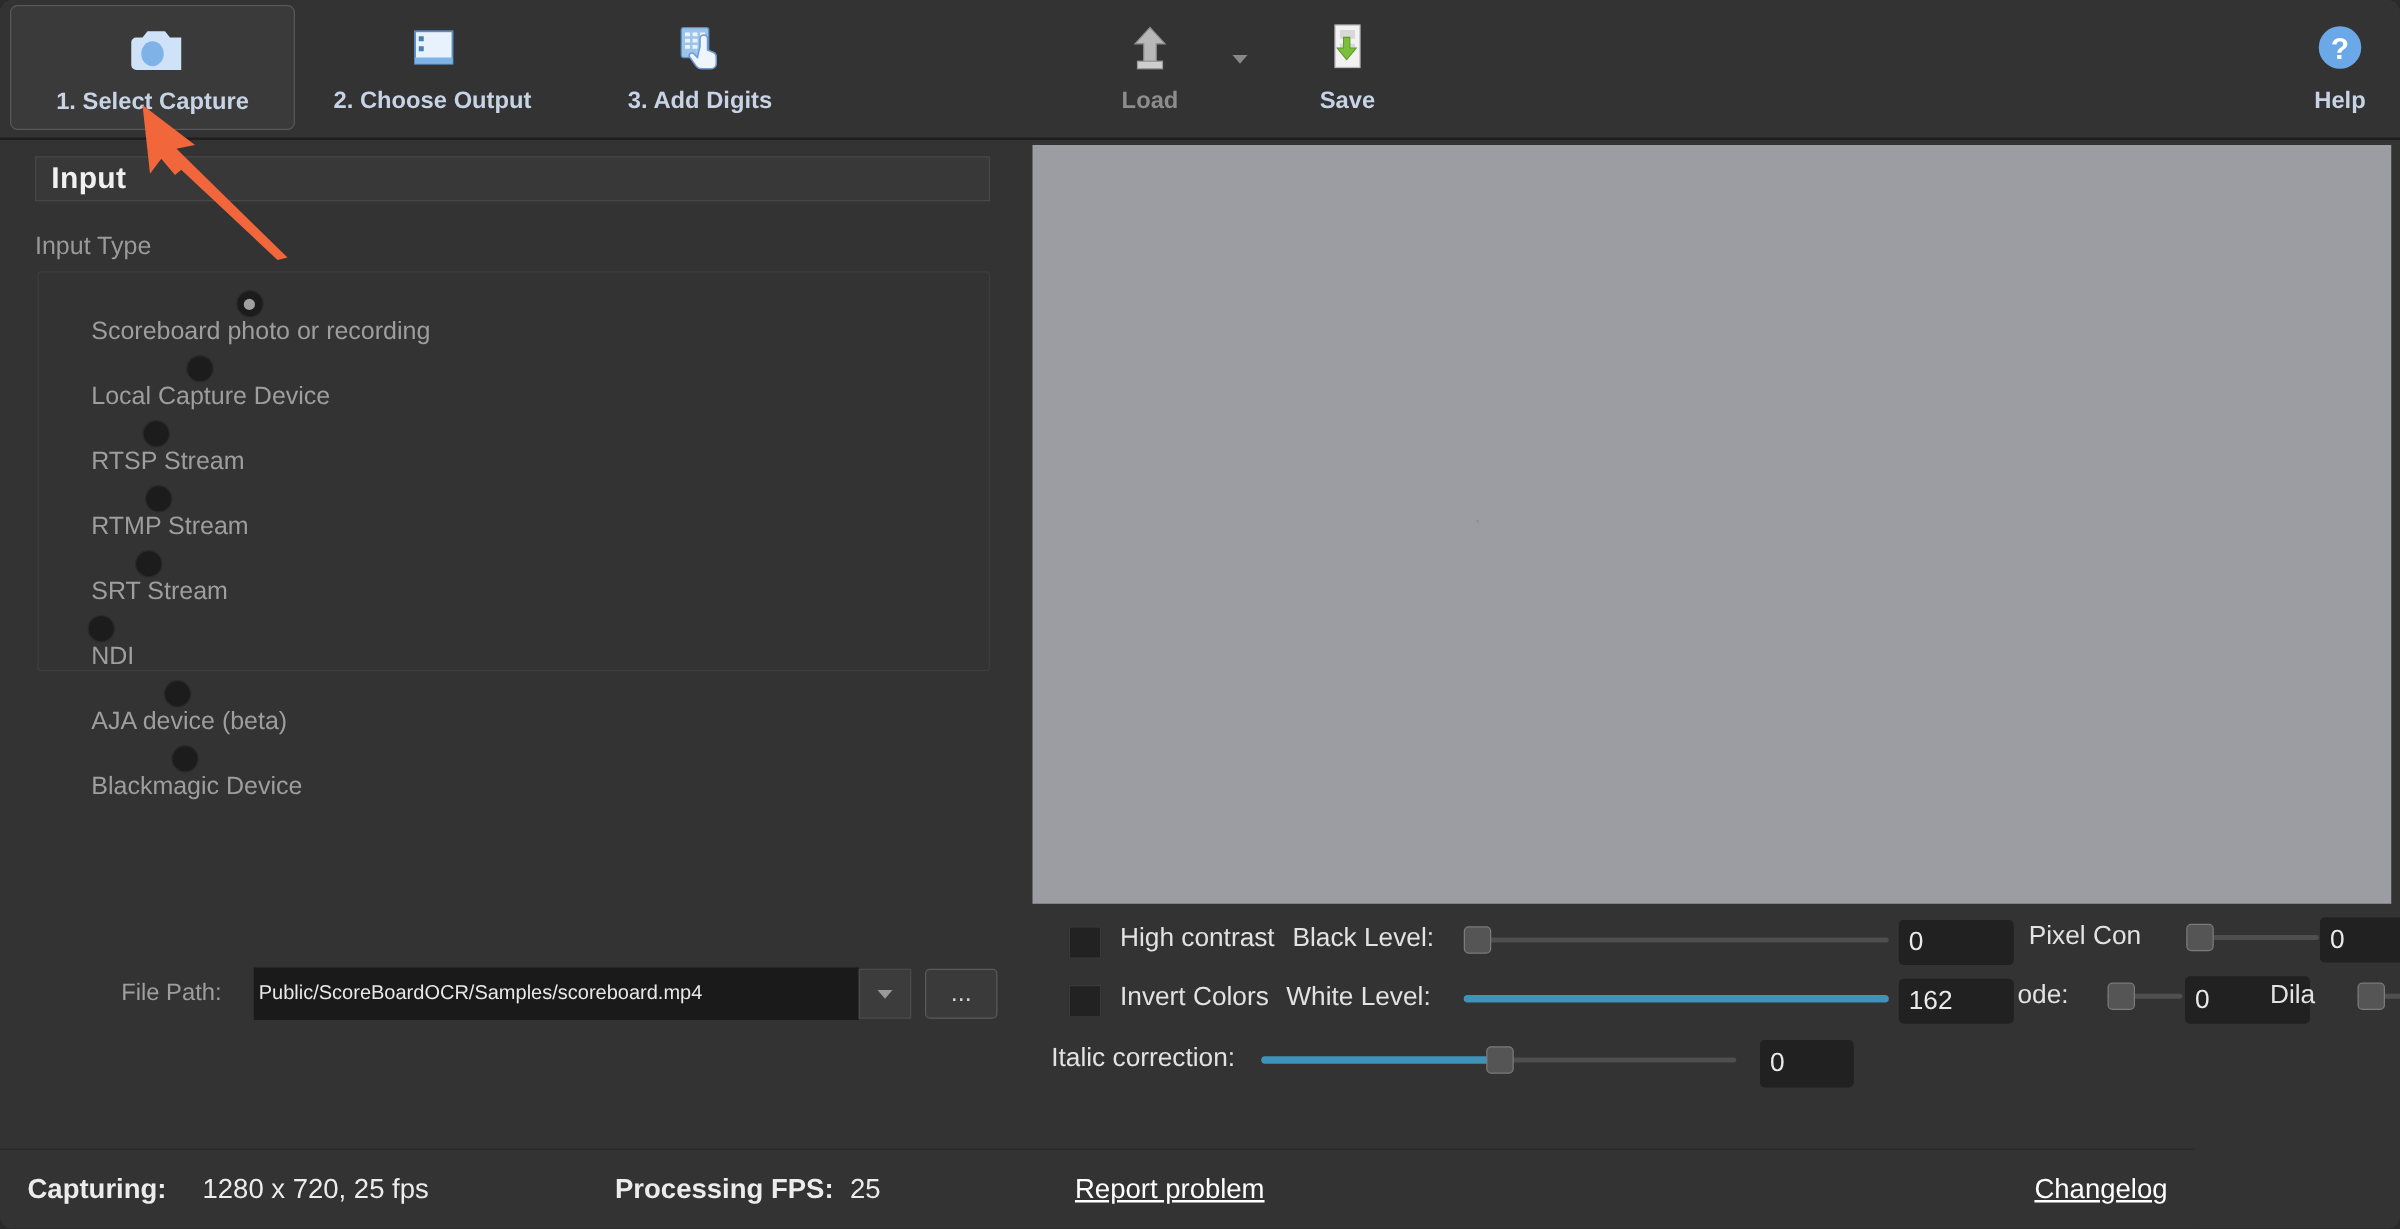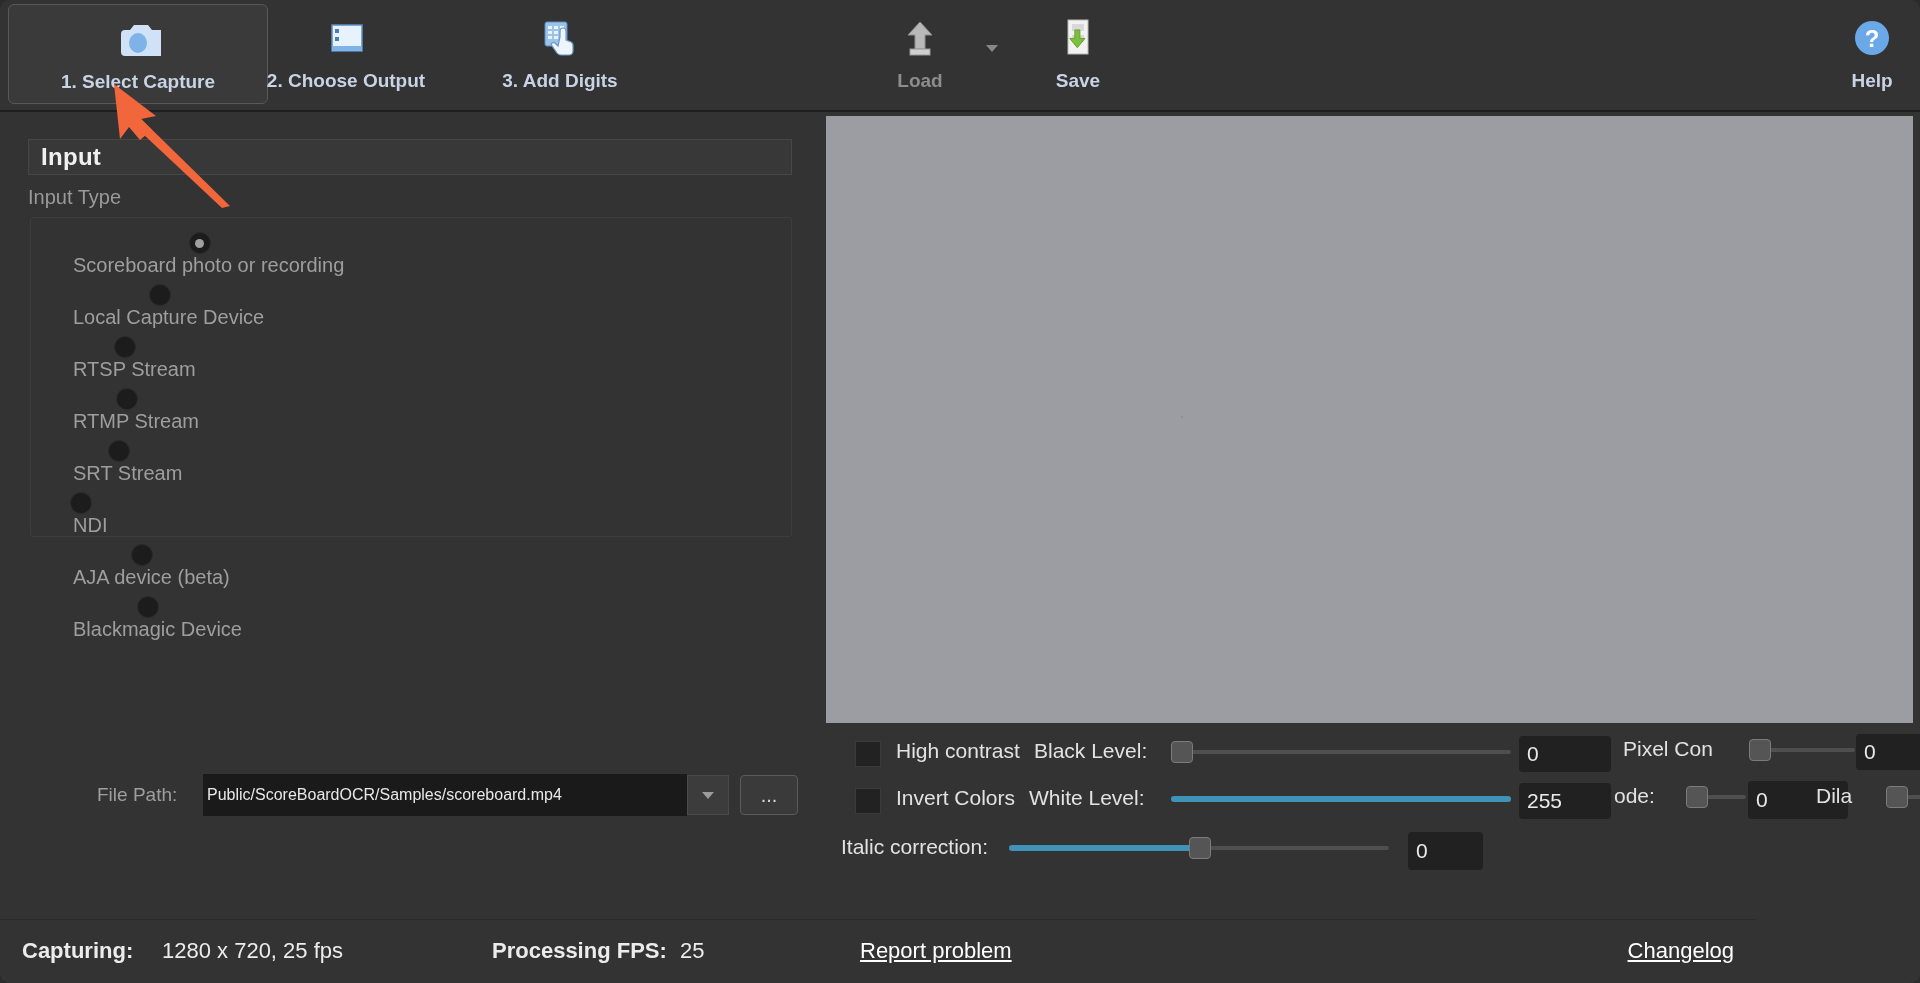--- a/index.html
+++ b/index.html
@@ -41,36 +41,36 @@
   .tb-label {
     font-size: 19px;
     font-weight: bold;
     color: #c8d4e6;
     margin-top: 8px;
     white-space: nowrap;
   }
   .tb-label.dim { color: #8d8d8d; font-weight: bold; text-align: right; }
   .tb-icon { height: 48px; display:flex; align-items:center; justify-content:center;}
 
-  #btn-capture { left: 8px; width: 260px; }
+  #btn-capture { left: 8px; width: 228px; }
   #btn-output  { left: 236px; width: 220px; }
   #btn-digits  { left: 460px; width: 200px; }
   #btn-load    { left: 860px; width: 120px; }
   #btn-load-arrow { position:absolute; left: 984px; top: 40px; cursor:pointer;}
   #btn-save    { left: 1018px; width: 120px; }
   #btn-help    { left: 1832px; width: 80px; top:4px; }
 
   
   #left-panel {
     position: absolute; left: 0; top: 114px;
     width: 824px; height: 805px;
     background: #333333;
   }
   #input-group-header {
-    position: absolute; left: 28px; top: 25px;
+    position: absolute; left: 28px; top: 11px;
     width: 764px; height: 36px;
     background: #383838;
     border: 1px solid #474747;
     display: flex; align-items: center;
   }
   #input-group-header span {
     font-size: 24px; font-weight: bold; color: #f0f0f0;
     padding-left: 12px; letter-spacing: .3px;
   }
   #input-type-label {
@@ -408,21 +408,21 @@
     <div class="numbox" style="left:1030px; top:9px; width:96px; height:36px">0</div>
 
     <div class="ctl-check" style="left:29px; top:63px"></div>
     <div class="ctl-label" style="left:70px; top:61px">Invert Colors</div>
 
     <div class="ctl-label" style="left:203px; top:61px">White Level:</div>
     <div class="slider" style="left:345px; top:63px; width:340px">
       <div class="track"></div>
       <div class="fill" style="width:340px"></div>
     </div>
-    <div class="numbox" style="left:693px; top:58px; width:92px; height:36px">255</div>
+    <div class="numbox" style="left:693px; top:58px; width:92px; height:36px">162</div>
 
     <div class="ctl-label" style="left:788px; top:59px">ode:</div>
     <div class="slider" style="left:860px; top:61px; width:60px">
       <div class="track"></div>
       <div class="handle" style="left:0px"></div>
     </div>
     <div class="numbox" style="left:922px; top:56px; width:100px; height:38px">0</div>
     <div class="ctl-label" style="left:990px; top:59px">Dila</div>
     <div class="slider" style="left:1060px; top:61px; width:56px">
       <div class="track"></div>

